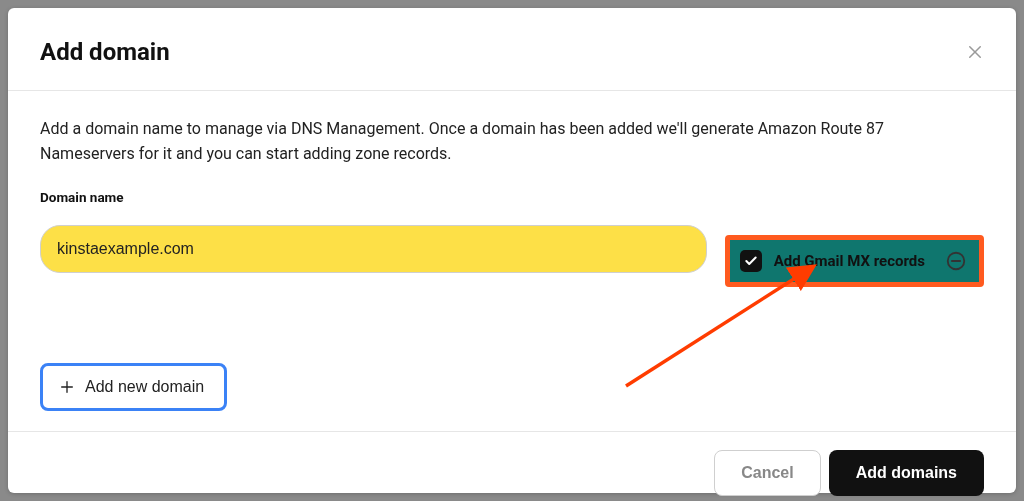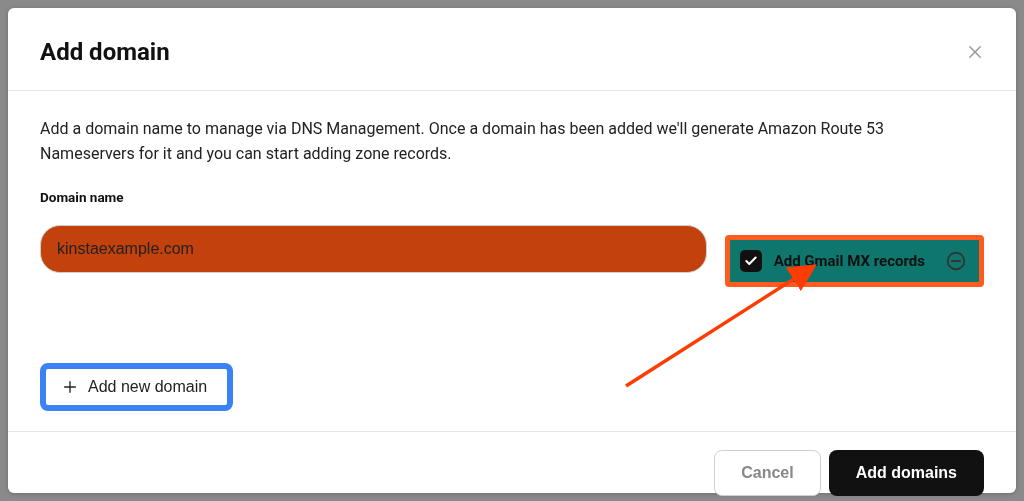--- a/index.html
+++ b/index.html
@@ -66,21 +66,21 @@
       gap: 18px;
     }
     .domain-input {
       width: 720px;
       height: 48px;
       border: 1px solid #cfcfcf;
       border-radius: 20px;
       padding: 0 16px;
       font-size: 16px;
       color: #222;
-      background: #c2410c;
+      background: #fde047;
     }
     .mx-wrap {
       position: relative;
       margin-top: 10px;
     }
     .mx-highlight {
       border: 5px solid #ff5a1f;
       border-radius: 4px;
       padding: 10px 12px 10px 10px;
       display: flex;
@@ -110,21 +110,21 @@
       width: 22px;
       height: 22px;
       color: #333;
       margin-left: 8px;
       cursor: pointer;
       flex-shrink: 0;
     }
     .add-new-btn {
       margin-top: 76px;
       height: 48px;
-      border: 6px solid #3b82f6;
+      border: 3px solid #3b82f6;
       border-radius: 8px;
       background: #fff;
       padding: 0 20px 0 16px;
       display: inline-flex;
       align-items: center;
       gap: 10px;
       font-size: 16px;
       color: #222;
       cursor: pointer;
     }
@@ -166,21 +166,21 @@
 
   <div class="modal-header">
     <h1 class="modal-title">Add domain</h1>
     <svg class="close-icon" viewBox="0 0 24 24" fill="none" stroke="currentColor" stroke-width="2" stroke-linecap="round">
       <line x1="5" y1="5" x2="19" y2="19"></line>
       <line x1="19" y1="5" x2="5" y2="19"></line>
     </svg>
   </div>
 
   <div class="modal-body">
-    <p class="description">Add a domain name to manage via DNS Management. Once a domain has been added we'll generate Amazon Route 53 Nameservers for it and you can start adding zone records.</p>
+    <p class="description">Add a domain name to manage via DNS Management. Once a domain has been added we'll generate Amazon Route 87 Nameservers for it and you can start adding zone records.</p>
 
     <label class="field-label">Domain name</label>
 
     <div class="domain-row">
       <input type="text" class="domain-input" value="kinstaexample.com" style="">
 
       <div class="mx-wrap">
         <div class="mx-highlight">
           <div class="checkbox">
             <svg viewBox="0 0 24 24" fill="none" stroke="currentColor" stroke-width="3.5" stroke-linecap="round" stroke-linejoin="round">

